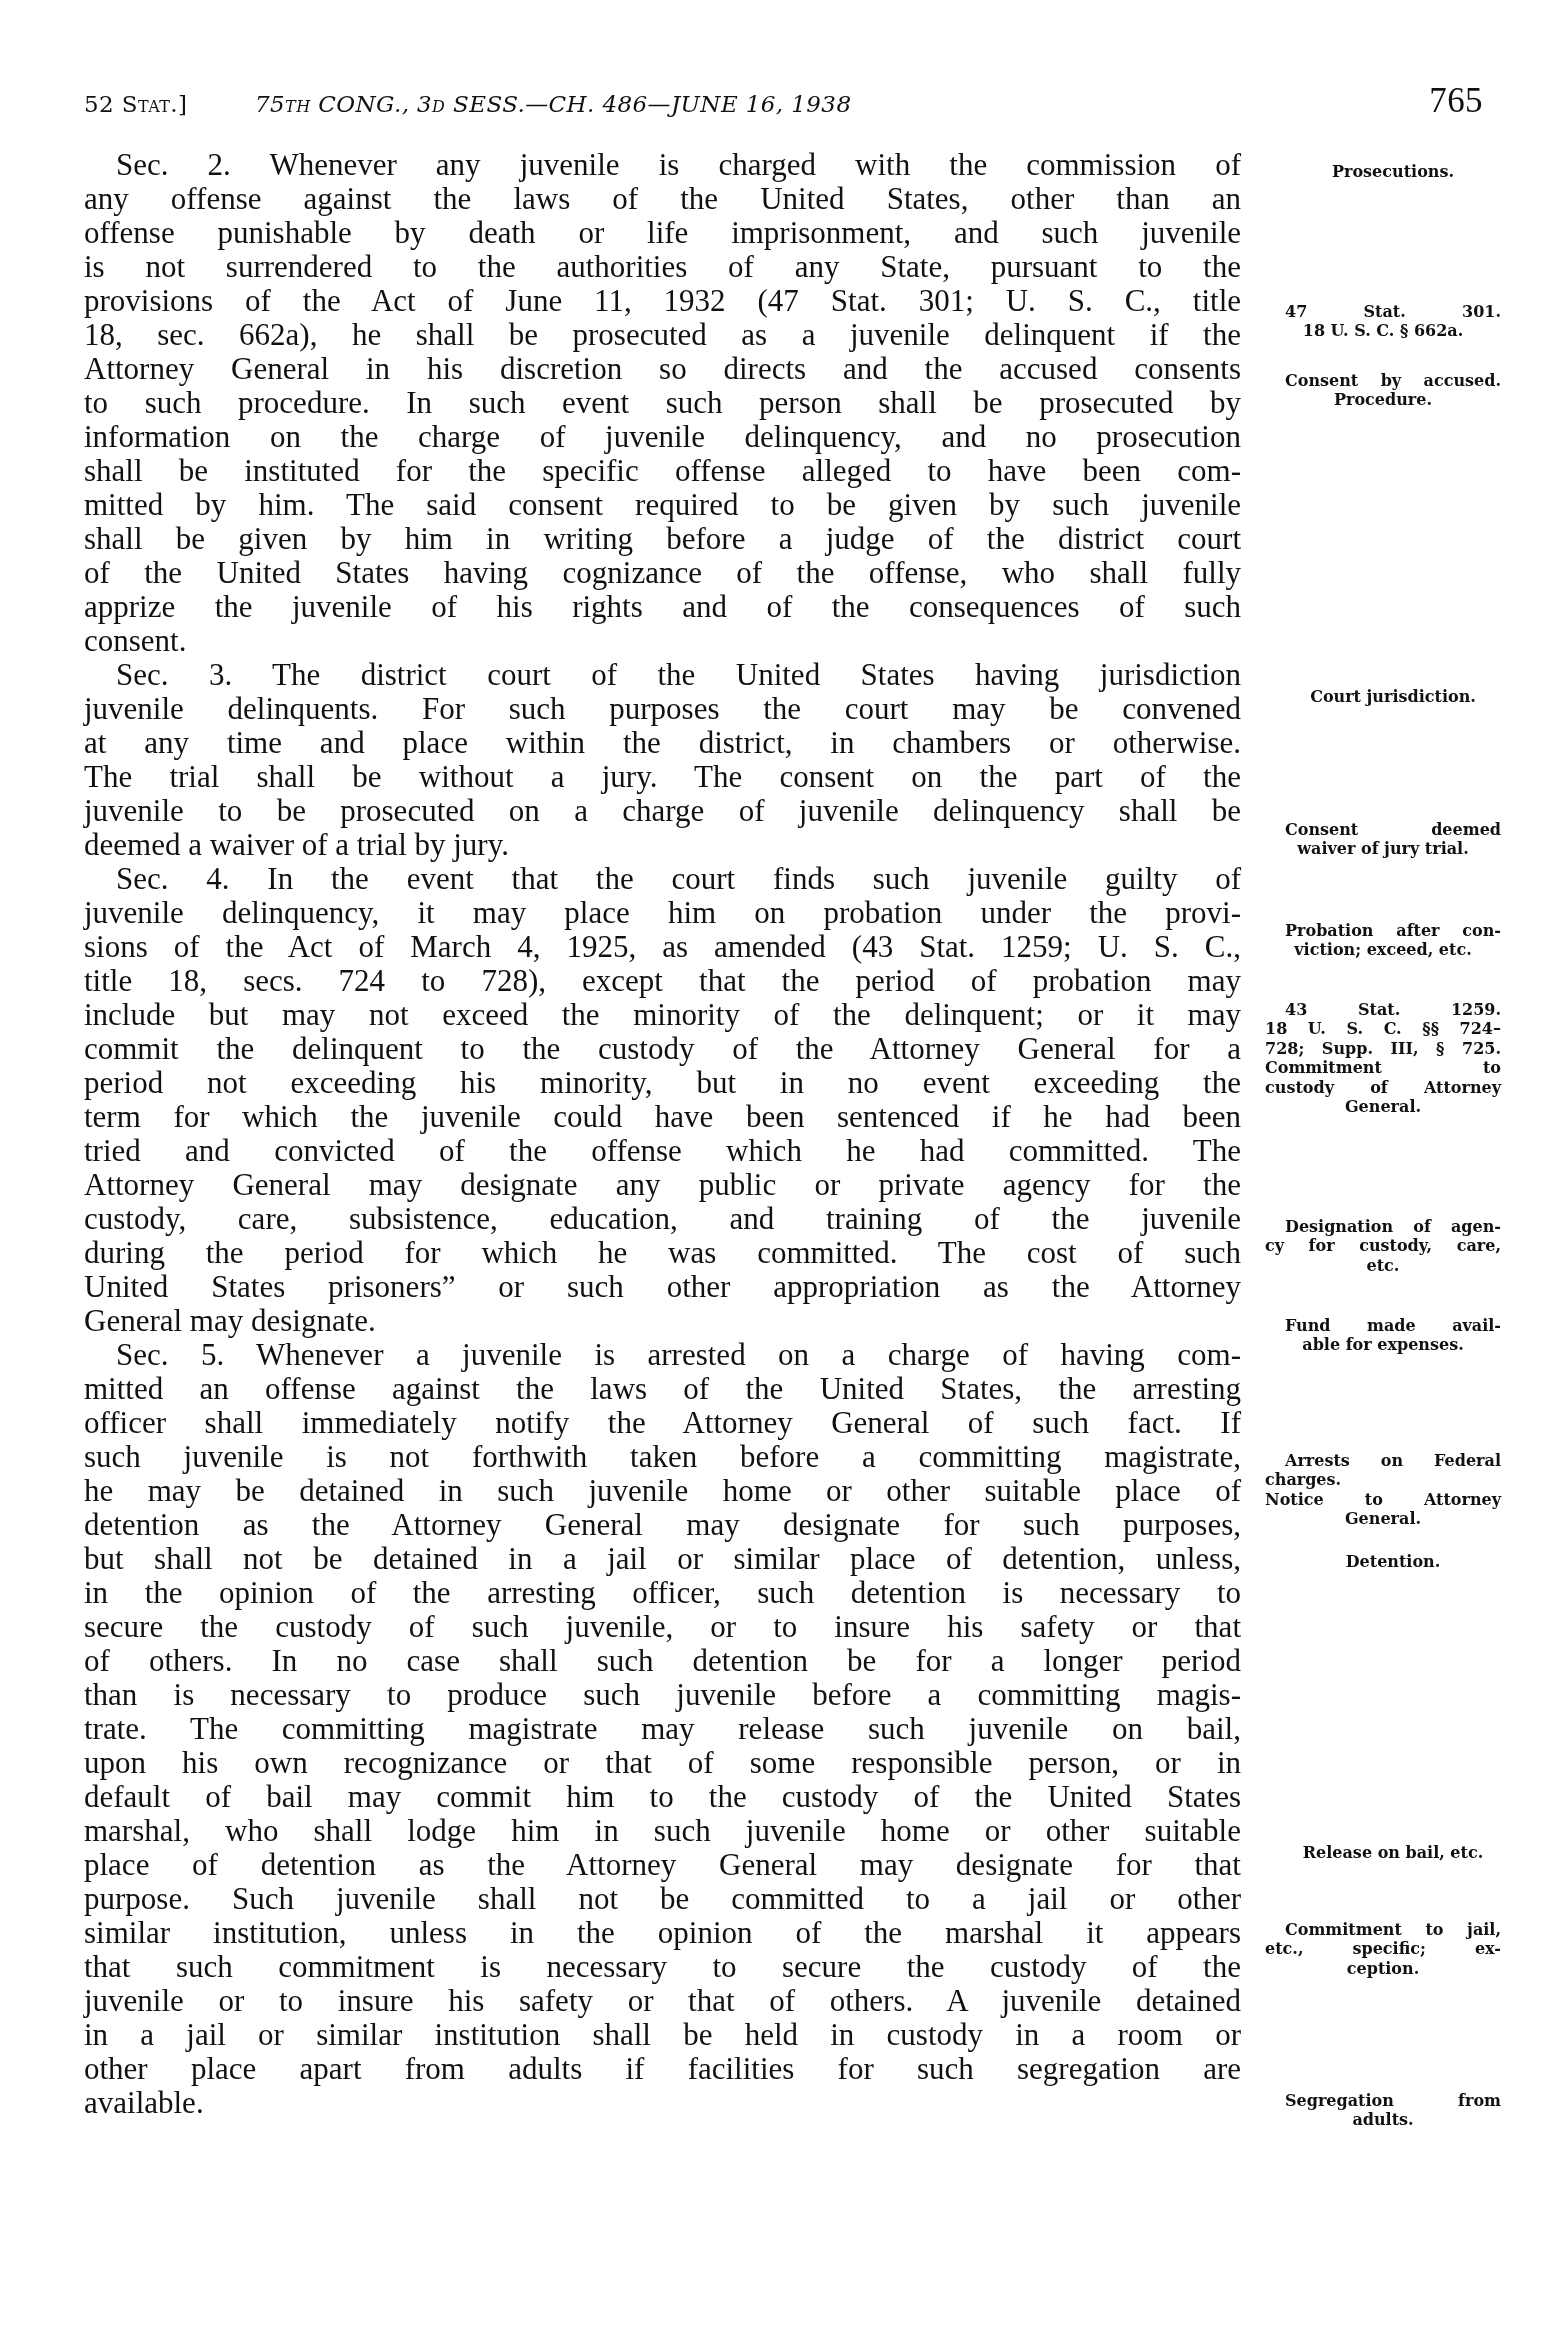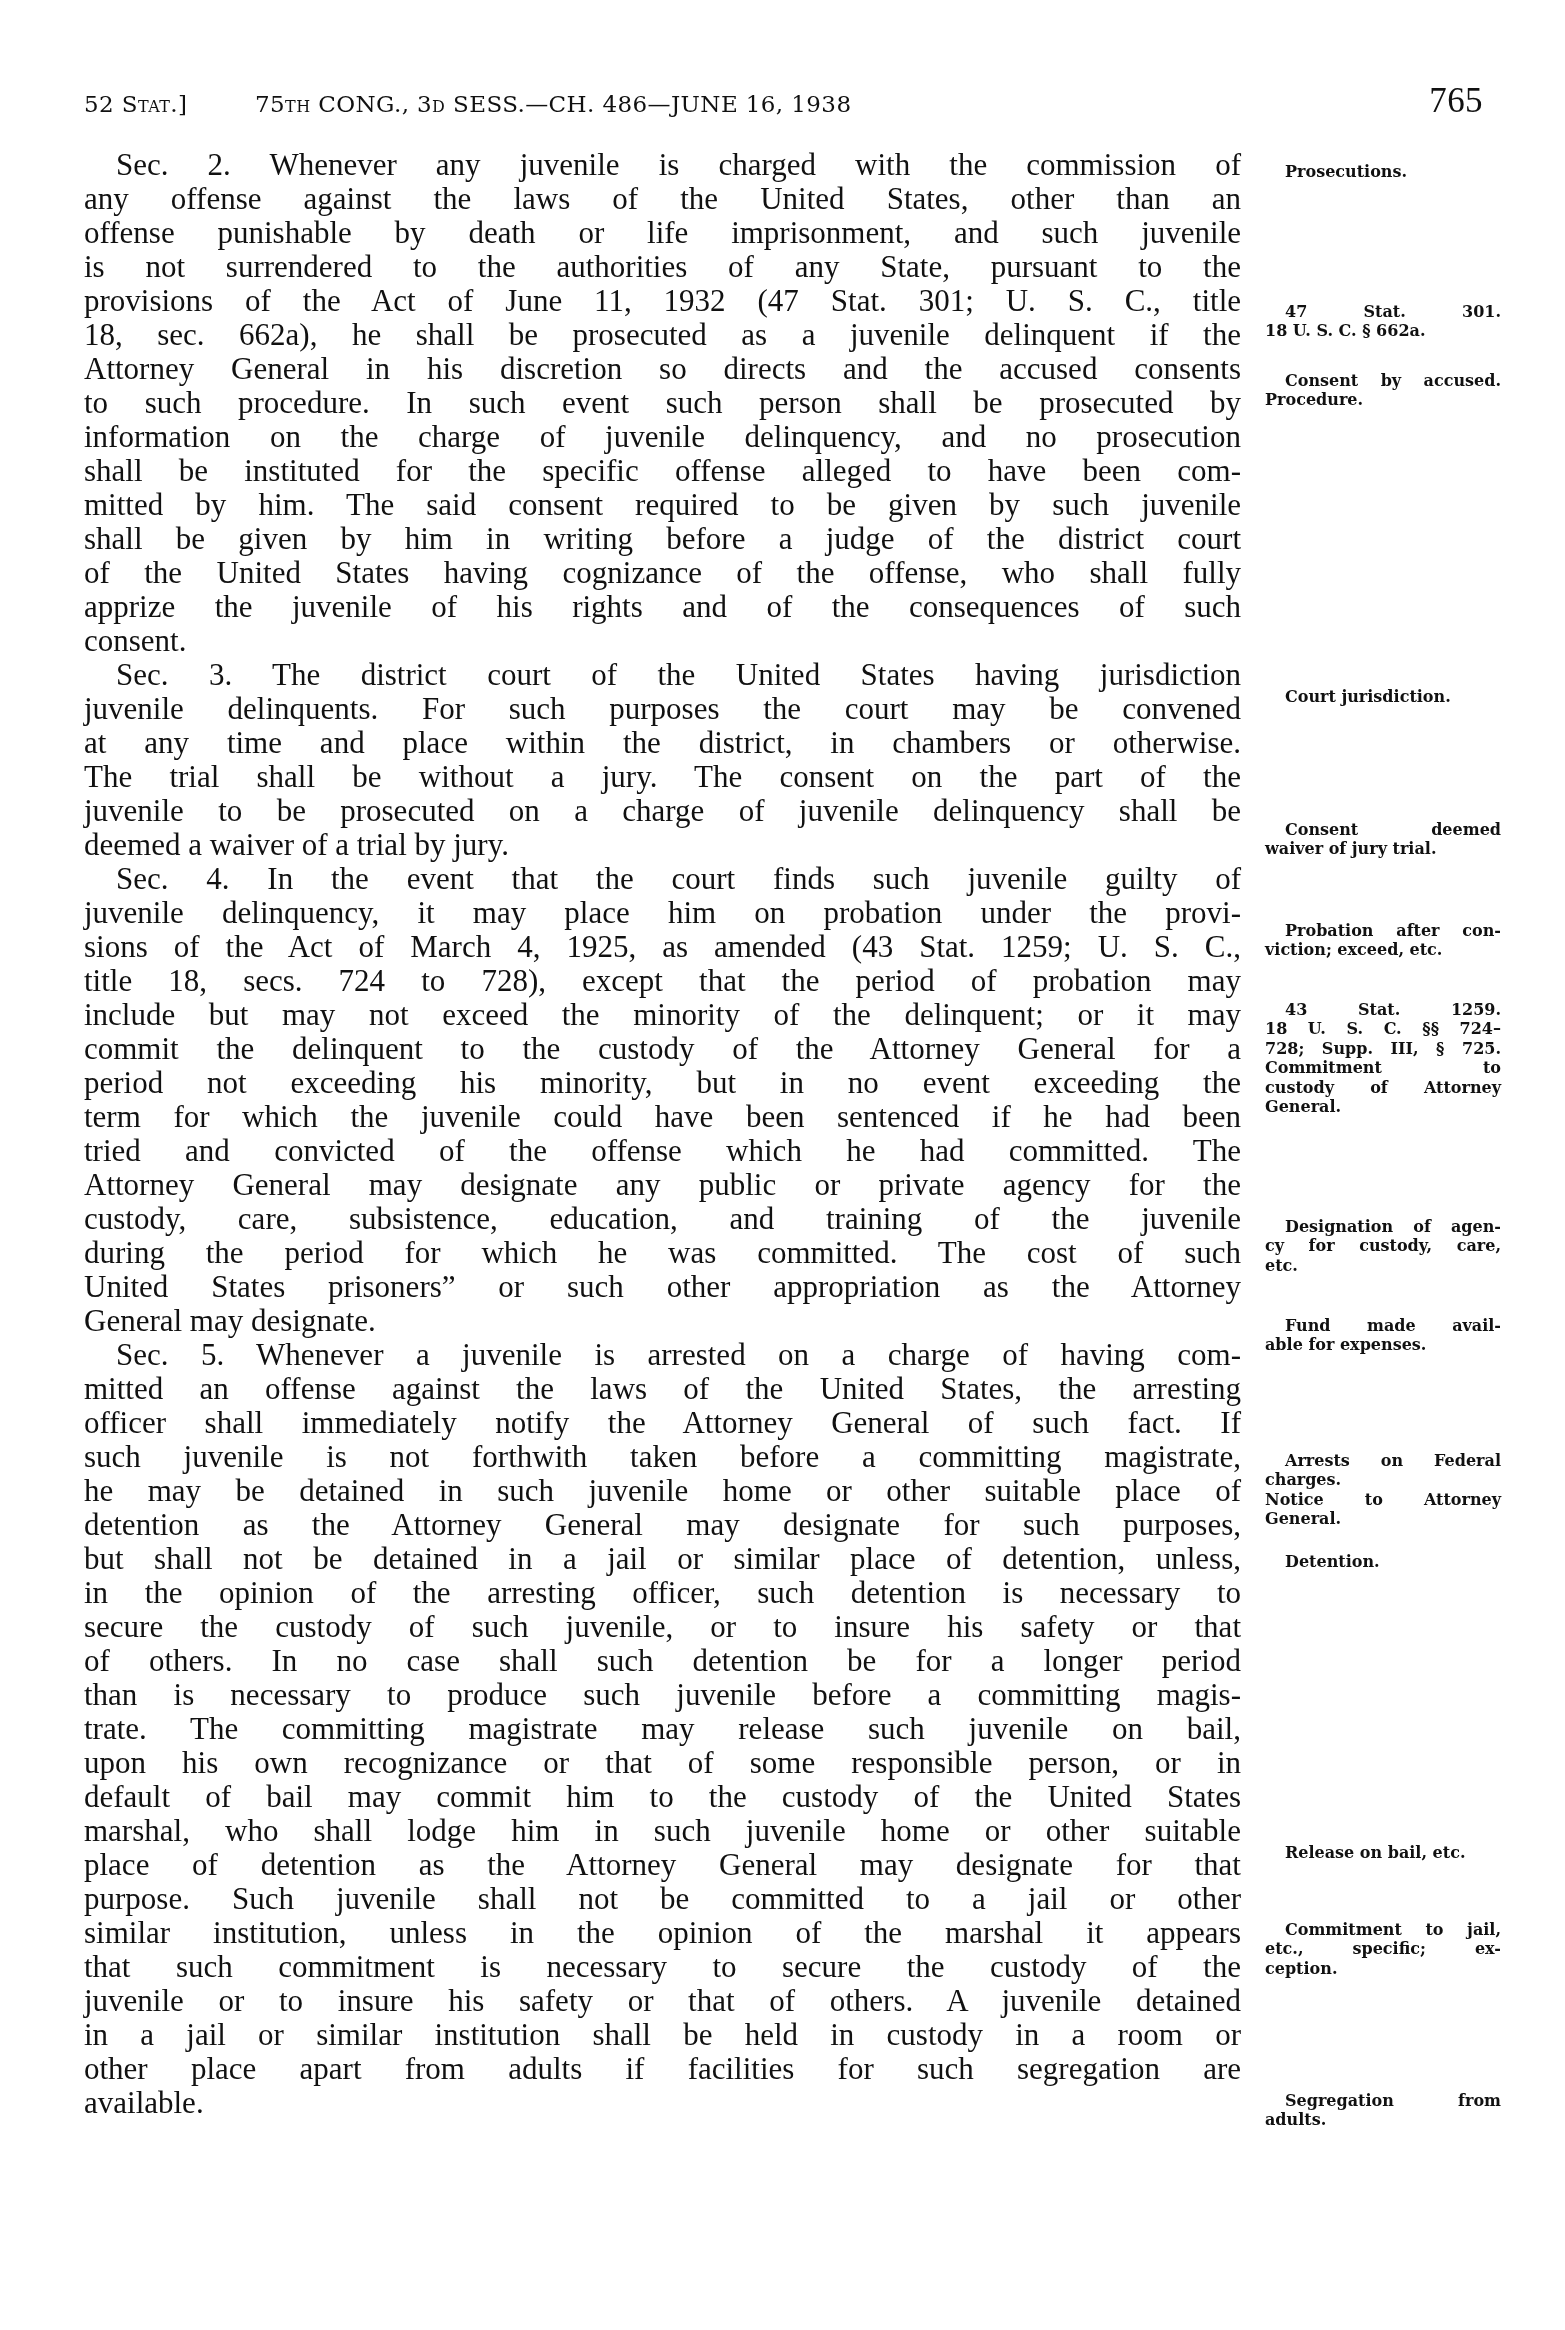--- a/index.html
+++ b/index.html
@@ -1,29 +1,29 @@
 <!DOCTYPE html>
 <html style="font-size:13.5px"><head>
 <meta charset="utf-8">
 <style>
   html, body { margin: 0; padding: 0; background: #ffffff; }
   body { width: 1566px; height: 2330px; position: relative; overflow: hidden; color: #111; }
   .page { position: absolute; left: 0; top: 0; width: 1566px; height: 2330px; }
   .hdr { position: absolute; top: 91px; font-family: "DejaVu Serif", serif; font-size: 23px; letter-spacing: 0.4px; }
   .hdr-left { left: 84px; text-align: center; }
-  .hdr-center { left: 255px; }
+  .hdr-center { left: 255px; font-style: italic; }
   .hdr-page { right: 83px; top: 81px; font-size: 35px; font-family: "Liberation Serif", serif; }
   .sc { font-variant: small-caps; }
   .body-col { position: absolute; left: 84px; top: 148px; width: 1157px; font-family: "Liberation Serif", serif; font-size: 31px; line-height: 34px; text-align: justify; }
   .line { display: block; height: 34px; white-space: nowrap; text-align-last: justify; text-align: justify; }
   .line.last { text-align-last: left; }
   .line.indent { padding-left: 32px; }
   .margin { position: absolute; left: 1265px; width: 236px; font-family: "DejaVu Serif", serif; font-size: 16px; font-weight: bold; line-height: 19.4px; }
   .mnote { position: absolute; left: 0; width: 236px; }
-  .mline { display: block; white-space: nowrap; }
+  .mline { display: block; white-space: nowrap; text-align: center; }
   .mline.i { padding-left: 20px; }
   .mline.j { text-align: justify; text-align-last: justify; }
 </style>
 </head>
 <body>
 
 <div class="page">
 
   <div class="hdr hdr-left sc">52 Stat.]</div>
   <div class="hdr hdr-center sc">75th CONG., 3d SESS.—CH. 486—JUNE 16, 1938</div>

